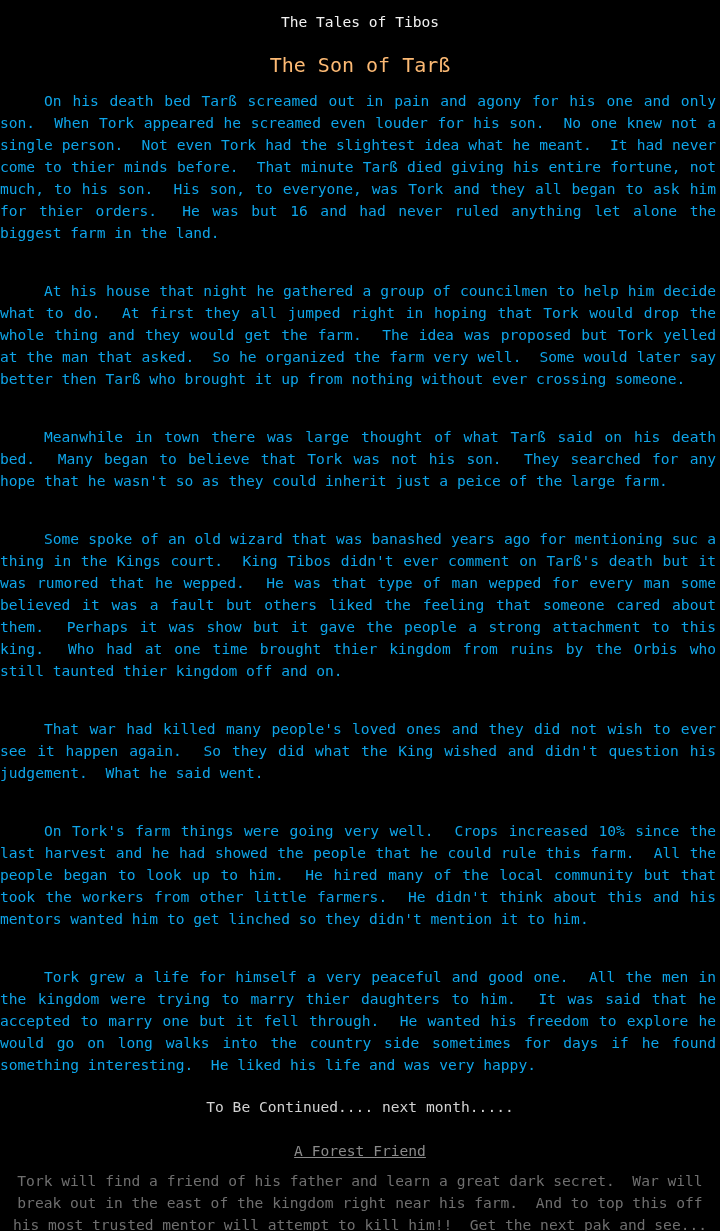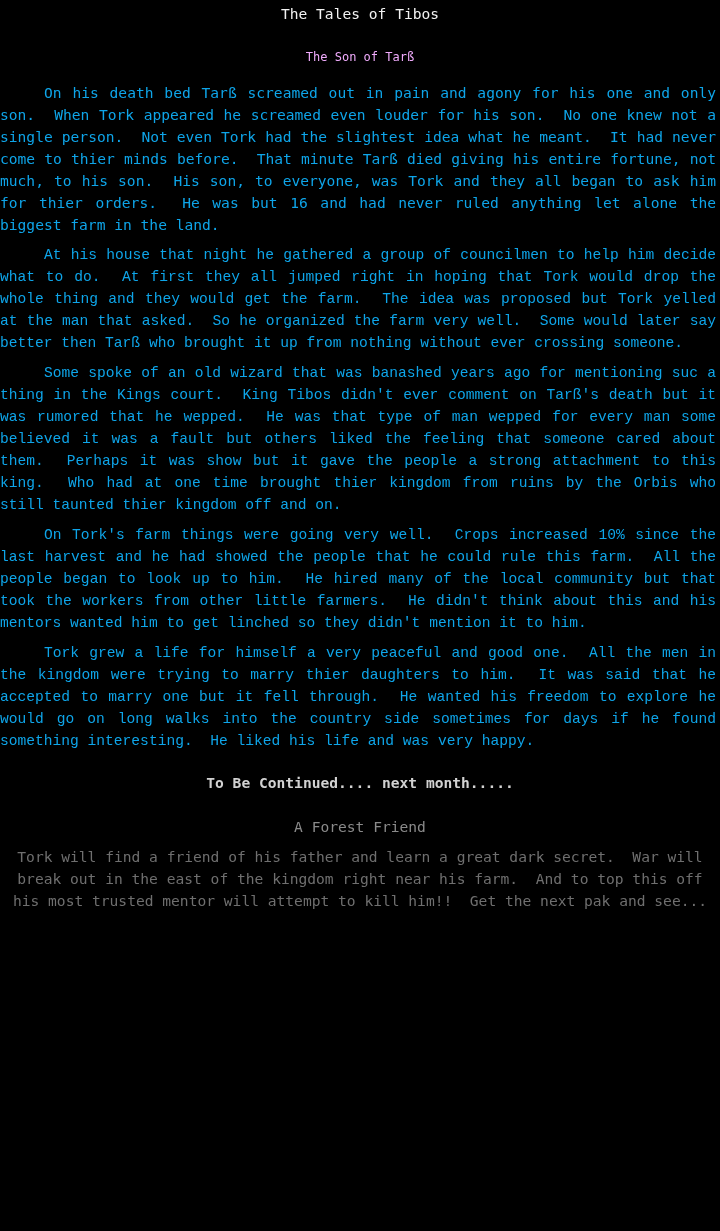--- a/index.html
+++ b/index.html
@@ -22,55 +22,54 @@
     min-height: 1231px;
     box-sizing: border-box;
     padding: 0;
     position: relative;
   }
   .title {
     text-align: center;
     color: #f2f2f2;
     font-size: 14.6px;
     line-height: 22px;
-    padding-top: 3px;
+    padding-top: 11px;
   }
   .chapter {
     text-align: center;
-    color: #f0abfc;
-    font-size: 12px;
+    color: #fdba74;
+    font-size: 20px;
     line-height: 22px;
     padding-top: 21px;
   }
   .body-block {
     padding-top: 14px;
   }
   p.para {
     margin: 0 0 0 0;
     padding: 0 4px 0 0;
     text-align: justify;
     text-justify: inter-character;
     white-space: pre-wrap;
     color: #0ea5e9;
     text-indent: 44px;
   }
   p.para + p.para {
-    margin-top: 8px;
-    font-family: Liberation Mono, monospace;
+    margin-top: 36px;
   }
   .continued {
     text-align: center;
     color: #d2d2d2;
     padding-top: 20px;
-    font-weight: bold;
   }
   .teaser-title {
     text-align: center;
     color: #8a8a8a;
     padding-top: 22px;
+    text-decoration: underline;
   }
   .teaser-body {
     text-align: center;
     color: #6f6f6f;
     padding-top: 8px;
     padding-left: 2px;
     padding-right: 2px;
     white-space: pre-wrap;
   }
   .footer {
@@ -85,21 +84,23 @@
 
 <div class="page">
 
   <div class="title">The Tales of Tibos</div>
 
   <div class="chapter">The Son of Tarß</div>
 
   <div class="body-block">
     <p class="para">On his death bed Tarß screamed out in pain and agony for his one and only son.  When Tork appeared he screamed even louder for his son.  No one knew not a single person.  Not even Tork had the slightest idea what he meant.  It had never come to thier minds before.  That minute Tarß died giving his entire fortune, not much, to his son.  His son, to everyone, was Tork and they all began to ask him for thier orders.  He was but 16 and had never ruled anything let alone the biggest farm in the land.</p>
     <p class="para">At his house that night he gathered a group of councilmen to help him decide what to do.  At first they all jumped right in hoping that Tork would drop the whole thing and they would get the farm.  The idea was proposed but Tork yelled at the man that asked.  So he organized the farm very well.  Some would later say better then Tarß who brought it up from nothing without ever crossing someone.</p>
+    <p class="para">Meanwhile in town there was large thought of what Tarß said on his death bed.  Many began to believe that Tork was not his son.  They searched for any hope that he wasn't so as they could inherit just a peice of the large farm.</p>
     <p class="para">Some spoke of an old wizard that was banashed years ago for mentioning suc a thing in the Kings court.  King Tibos didn't ever comment on Tarß's death but it was rumored that he wepped.  He was that type of man wepped for every man some believed it was a fault but others liked the feeling that someone cared about them.  Perhaps it was show but it gave the people a strong attachment to this king.  Who had at one time brought thier kingdom from ruins by the Orbis who still taunted thier kingdom off and on.</p>
+    <p class="para">That war had killed many people's loved ones and they did not wish to ever see it happen again.  So they did what the King wished and didn't question his judgement.  What he said went.</p>
     <p class="para">On Tork's farm things were going very well.  Crops increased 10% since the last harvest and he had showed the people that he could rule this farm.  All the people began to look up to him.  He hired many of the local community but that took the workers from other little farmers.  He didn't think about this and his mentors wanted him to get linched so they didn't mention it to him.</p>
     <p class="para">Tork grew a life for himself a very peaceful and good one.  All the men in the kingdom were trying to marry thier daughters to him.  It was said that he accepted to marry one but it fell through.  He wanted his freedom to explore he would go on long walks into the country side sometimes for days if he found something interesting.  He liked his life and was very happy.</p>
   </div>
 
   <div class="continued">To Be Continued.... next month.....</div>
 
   <div class="teaser-title">A Forest Friend</div>
 
   <div class="teaser-body">Tork will find a friend of his father and learn a great dark secret.  War will break out in the east of the kingdom right near his farm.  And to top this off his most trusted mentor will attempt to kill him!!  Get the next pak and see...</div>
 

